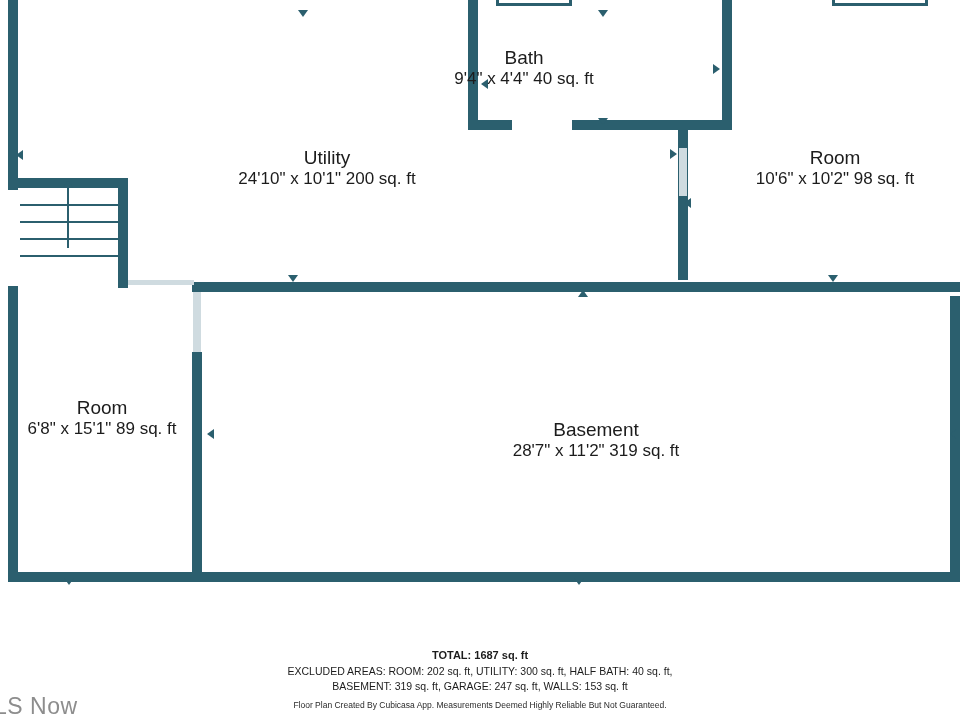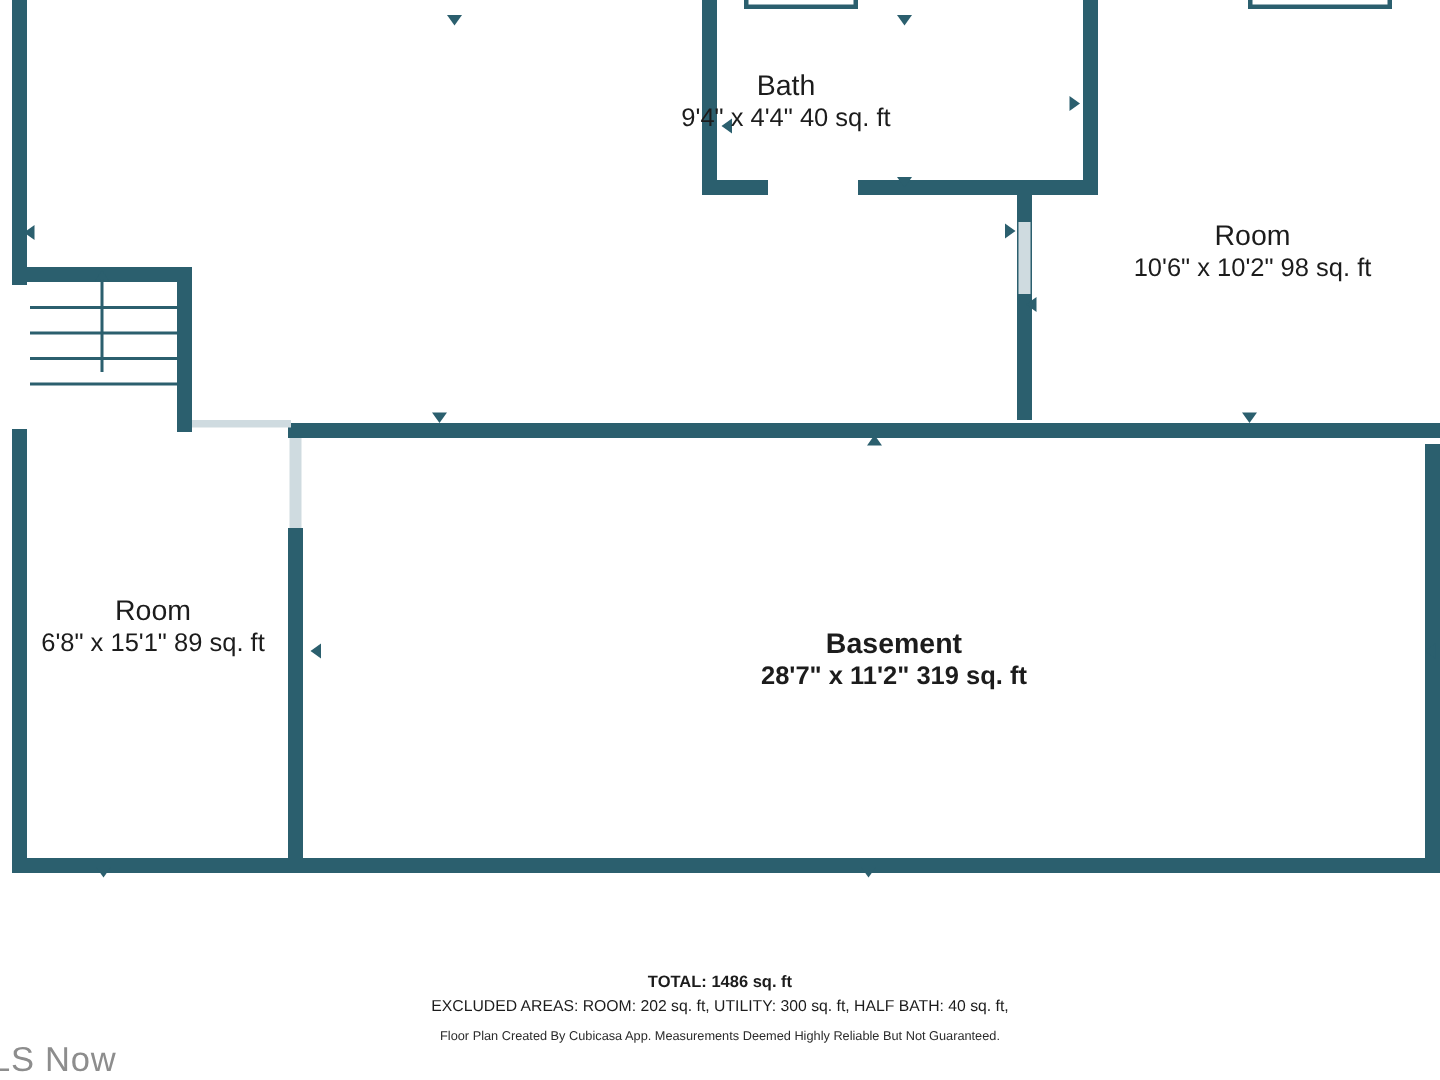--- a/index.html
+++ b/index.html
@@ -202,37 +202,42 @@
   <div class="arrow arrow-left" style="left:207px; top:429px;"></div>
   <div class="arrow arrow-left" style="left:950px; top:429px;"></div>
   <div class="arrow arrow-down" style="left:64px; top:578px;"></div>
   <div class="arrow arrow-down" style="left:574px; top:578px;"></div>
 
   <div class="label" style="left:374px; top:46px; width:300px;">
     <span class="room-name">Bath</span>
     <span class="room-dims">9'4" x 4'4" 40 sq. ft</span>
   </div>
 
+  <div class="label" style="left:177px; top:146px; width:300px;">
+    <span class="room-name">Utility</span>
+    <span class="room-dims">24'10" x 10'1" 200 sq. ft</span>
+  </div>
 
   <div class="label" style="left:690px; top:146px; width:290px;">
     <span class="room-name">Room</span>
     <span class="room-dims">10'6" x 10'2" 98 sq. ft</span>
   </div>
 
   <div class="label" style="left:-48px; top:396px; width:300px;">
     <span class="room-name">Room</span>
     <span class="room-dims">6'8" x 15'1" 89 sq. ft</span>
   </div>
 
-  <div class="label" style="left:446px; top:418px; width:300px;font-weight:bold;">
+  <div class="label" style="left:446px; top:418px; width:300px;">
     <span class="room-name">Basement</span>
     <span class="room-dims">28'7" x 11'2" 319 sq. ft</span>
   </div>
 
 </div>
 
 <div id="summary">
-  <div class="total">TOTAL: 1486 sq. ft</div>
+  <div class="total">TOTAL: 1687 sq. ft</div>
   <div class="line">EXCLUDED AREAS: ROOM: 202 sq. ft, UTILITY: 300 sq. ft, HALF BATH: 40 sq. ft,</div>
+  <div class="line">BASEMENT: 319 sq. ft, GARAGE: 247 sq. ft, WALLS: 153 sq. ft</div>
   <div class="disclaimer">Floor Plan Created By Cubicasa App. Measurements Deemed Highly Reliable But Not Guaranteed.</div>
 </div>
 
 <div id="watermark">LS Now</div>
 
 </body></html>

